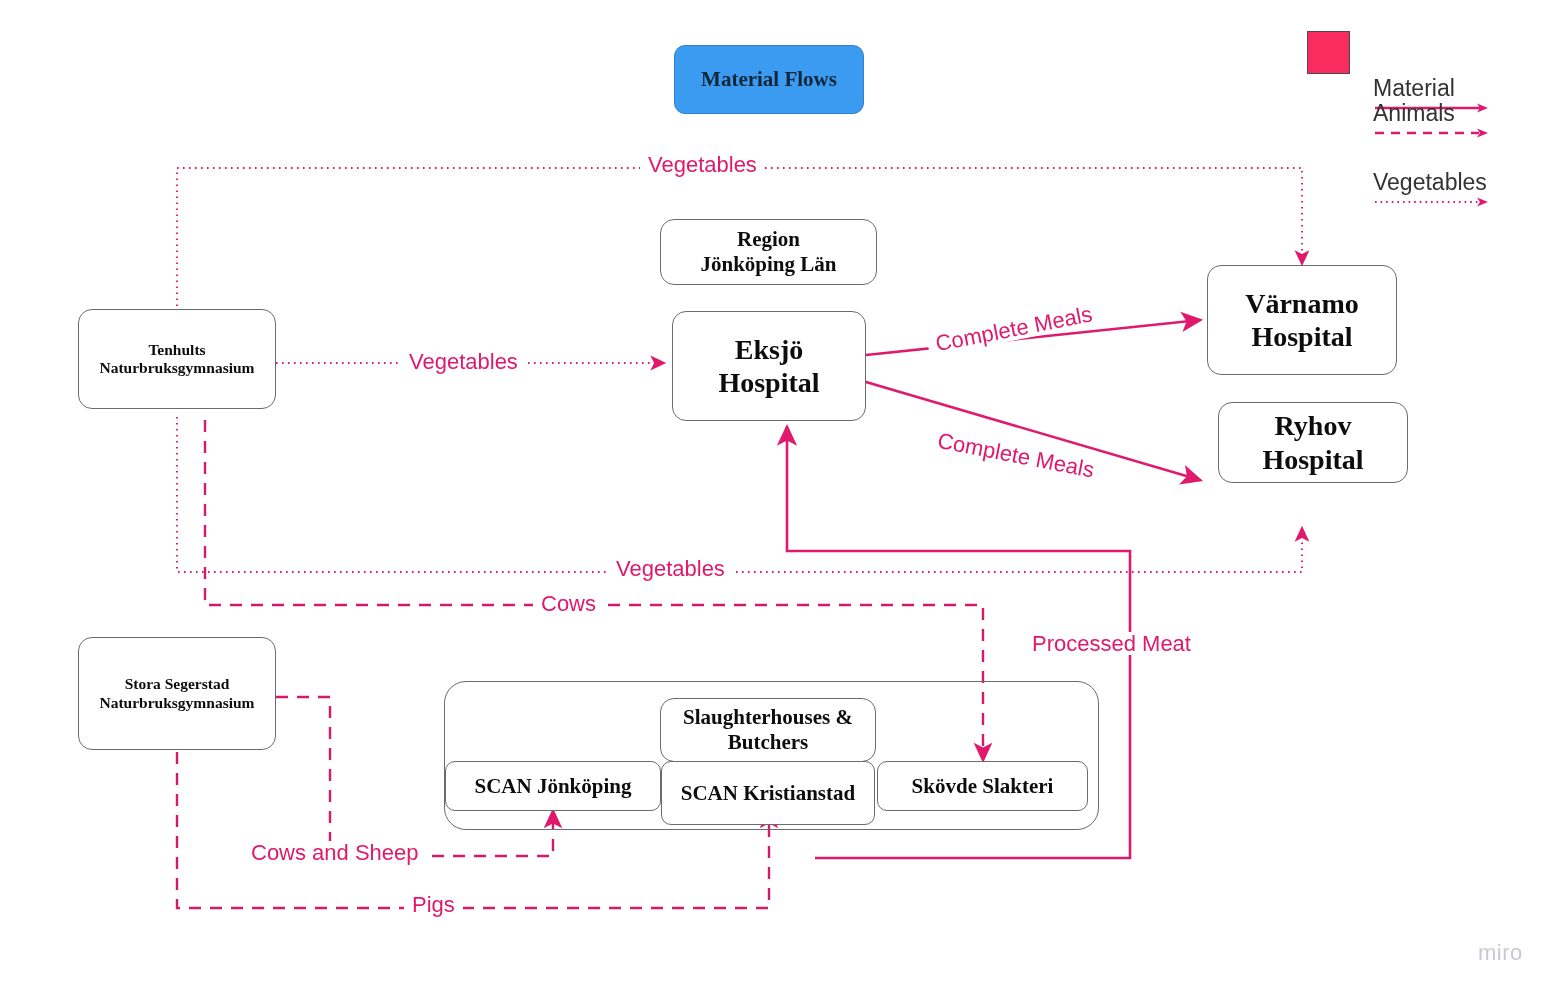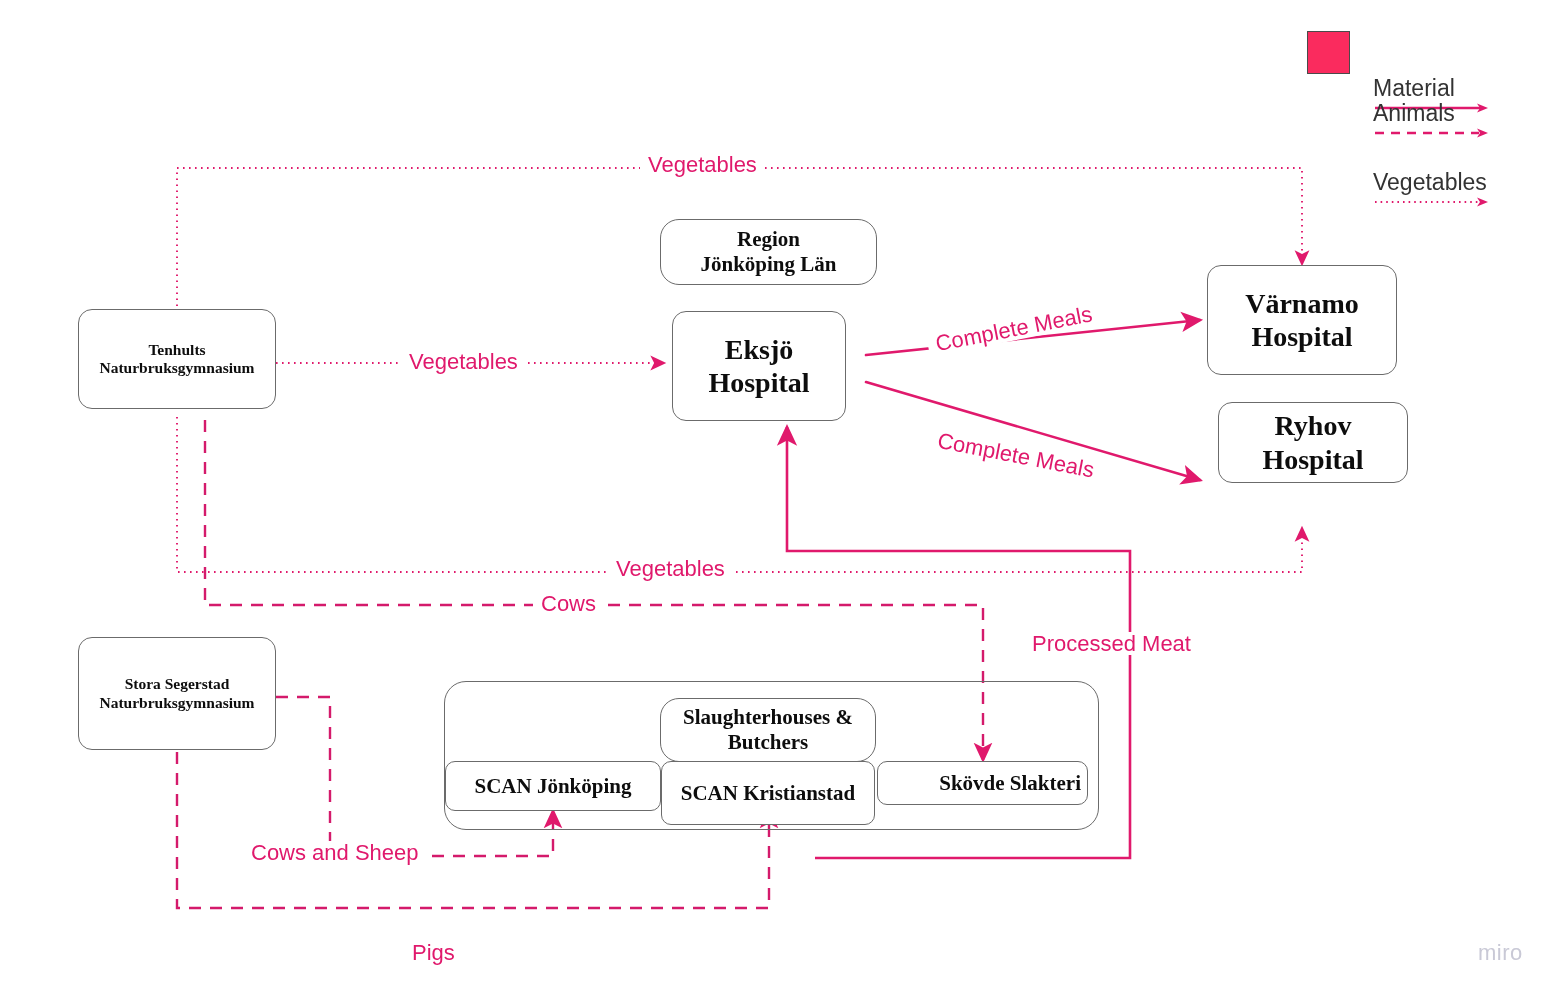--- a/index.html
+++ b/index.html
@@ -37,21 +37,21 @@
     align-items: center;
     justify-content: center;
     text-align: center;
     font-family: "Liberation Serif", serif;
     font-weight: bold;
     color: #0d0d0d;
     line-height: 1.18;
     padding: 2px 6px;
   }
   .node.small  { font-size: 15.5px; }
-  .node.medium { font-size: 21px; border-radius: 19px; }
+  .node.medium { font-size: 21px; }
   .node.large  { font-size: 28px; }
   .node.group {
     border-radius: 22px;
     background: transparent;
   }
 
   #title-box {
     position: absolute;
     left: 674px;
     top: 45px;
@@ -168,20 +168,21 @@
 
     <g>
       <path d="M177,752 L177,908 L769,908 L769,811" fill="none" stroke="#d41a6b" stroke-width="2.4" stroke-dasharray="12 9" stroke-linecap="butt" marker-end="url(#ah)"></path>
     </g>
 
     <g>
       <path d="M815,858 L1130,858 L1130,551 L787,551 L787,427" fill="none" stroke="#e0196c" stroke-width="2.6" stroke-linecap="butt" stroke-linejoin="miter" marker-end="url(#ah)"></path>
     </g>
   </svg>
 
+  <div id="title-box">Material Flows</div>
 
   <div id="legend">
     <div class="swatch"></div>
 
     <div class="legend-row" style="top:6px;margin-top:44px;">
       <div class="lg-text">Material</div>
       <svg class="lg-line" width="118" height="12" viewBox="0 0 118 12">
         <path d="M2,6 L108,6" stroke="#e0196c" stroke-width="2.6" fill="none"></path>
         <path d="M104,1.5 L115,6 L104,10.5 L107,6 Z" fill="#e0196c"></path>
       </svg>
@@ -218,21 +219,21 @@
     </div>
   </div>
 
   <div class="node medium" style="left:660px; top:219px; width:217px; height:66px;">
     <div>
       <span>Region</span><br>
       <span>Jönköping Län</span>
     </div>
   </div>
 
-  <div class="node large" style="left:672px; top:311px; width:174px; height:110px;">
+  <div class="node large" style="left:672px; top:311px; width:194px; height:110px;">
     <div>
       <span>Eksjö</span><br>
       <span>Hospital</span>
     </div>
   </div>
 
   <div class="node large" style="left:1207px; top:265px; width:190px; height:110px;">
     <div>
       <span>Värnamo</span><br>
       <span>Hospital</span>
@@ -256,36 +257,36 @@
   </div>
 
   <div class="node medium" style="left:445px; top:761px; width:216px; height:50px; border-radius:10px;">
     <span>SCAN Jönköping</span>
   </div>
 
   <div class="node medium" style="left:661px; top:761px; width:214px; height:64px; border-radius:10px;">
     <span>SCAN Kristianstad</span>
   </div>
 
-  <div class="node medium" style="left:877px; top:761px; width:211px; height:44px; border-radius:10px;justify-content:flex-end;">
+  <div class="node medium" style="left:877px; top:761px; width:211px; height:50px; border-radius:10px;">
     <span>Skövde Slakteri</span>
   </div>
 
   <div class="edge-label" style="left:640px; top:153px;">Vegetables</div>
 
   <div class="edge-label" style="left:401px; top:350px;">Vegetables</div>
 
   <div class="edge-label" style="left:608px; top:557px;">Vegetables</div>
 
   <div class="edge-label rot-up" style="left:928px; top:334px;">Complete Meals</div>
 
   <div class="edge-label rot-down" style="left:930px; top:427px;">Complete Meals</div>
 
   <div class="edge-label" style="left:533px; top:592px;">Cows</div>
 
   <div class="edge-label" style="left:243px; top:841px;">Cows and Sheep</div>
 
-  <div class="edge-label" style="left:404px; top:893px;margin-top:48px;">Pigs</div>
+  <div class="edge-label" style="left:404px; top:893px;">Pigs</div>
 
   <div class="edge-label" style="left:1024px; top:632px;">Processed Meat</div>
 
   <div id="watermark">miro</div>
 </div>
 
 </body></html>

